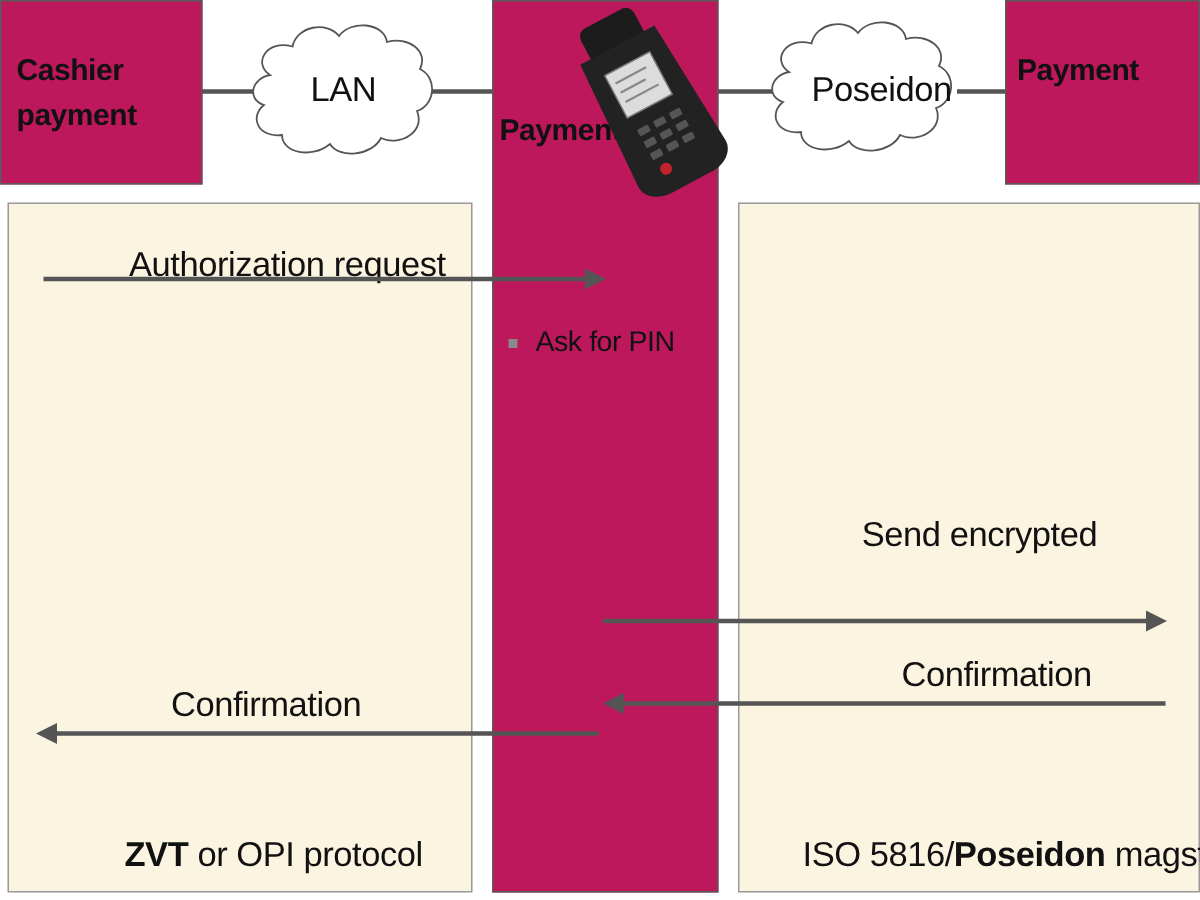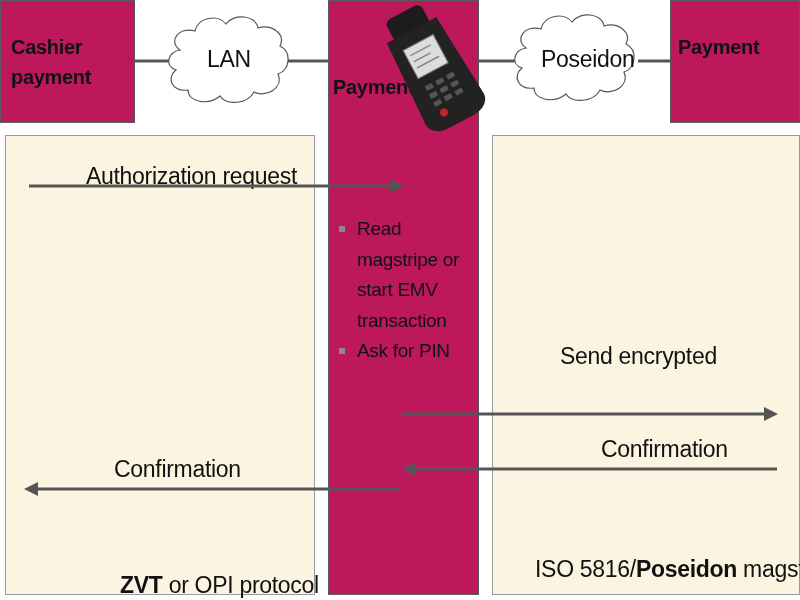--- a/index.html
+++ b/index.html
@@ -3,21 +3,21 @@
 <meta charset="utf-8">
 <style>
   html, body { margin: 0; padding: 0; }
   body { width: 800px; height: 600px; position: relative; background: #ffffff; overflow: hidden;
          font-family: "Liberation Sans", "DejaVu Sans", sans-serif; color: #111; }
   .abs { position: absolute; }
   .gray { background: #be185d; border: 1.5px solid #5a5a5a; box-sizing: border-box; }
   .cream { background: #fbf4e1; border: 1.5px solid #9a9a9a; box-sizing: border-box; }
   .title { font-weight: bold; font-size: 20px; line-height: 30px; letter-spacing: -0.3px; }
   .lbl { font-size: 23px; line-height: 30px; letter-spacing: -0.3px; white-space: nowrap; }
-  .center { }
+  .center { text-align: center; }
   svg { position: absolute; left: 0; top: 0; }
   .bullets { list-style: none; margin: 0; padding: 0; }
   .bullets li { position: relative; padding-left: 20px; font-size: 19px; line-height: 30.5px; letter-spacing: -0.3px; }
   .bullets li .sq { position: absolute; left: 2px; top: 12px; width: 6px; height: 6px; background: #8a8a8a; }
 </style>
 </head>
 <body>
 
 <svg width="800" height="600">
 
@@ -81,39 +81,32 @@
   <div class="abs title" style="left:7px;top:31px;">
     <div>Payment</div>
   </div>
 </div>
 
 <div class="abs cream" style="left:492px;top:135px;width:308px;height:460px;"></div>
 
 <ul class="abs bullets" style="left:337px;top:214px;width:140px;">
   <li>
     <span class="sq"></span>
-    <div>Read</div>
-    <div>magstripe or</div>
-    <div>start EMV</div>
-    <div>transaction</div>
-  </li>
-  <li>
-    <span class="sq"></span>
     <div>Ask for PIN</div>
   </li>
 </ul>
 
 <div class="abs lbl" style="left:86px;top:149px;margin-top:12px;">Authorization request</div>
 <div class="abs lbl" style="left:114px;top:454px;">Confirmation</div>
 <div class="abs lbl center" style="left:560px;top:341px;width:186px;">
   <div>Send encrypted</div>
 </div>
 <div class="abs lbl" style="left:601px;top:434px;">Confirmation</div>
 
-<div class="abs lbl" style="left:83px;top:570px;margin-left:37px;">
+<div class="abs lbl" style="left:83px;top:554px;">
   <b>ZVT</b><span> or OPI protocol</span>
 </div>
 <div class="abs lbl" style="left:535px;top:554px;">
   <span>ISO 5816/</span><b>Poseidon</b><span> magstripe</span>
 </div>
 
 <svg width="800" height="600" style="pointer-events:none;">
   <g>
     <line x1="29" y1="186" x2="392" y2="186" stroke="#555" stroke-width="3"></line>
     <polygon points="390,179 404,186 390,193" fill="#555"></polygon>

